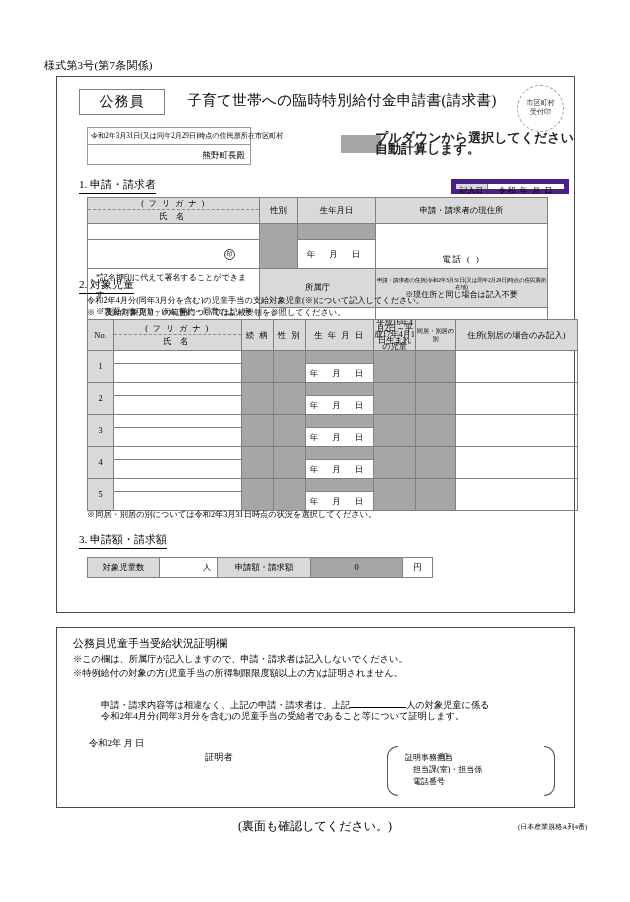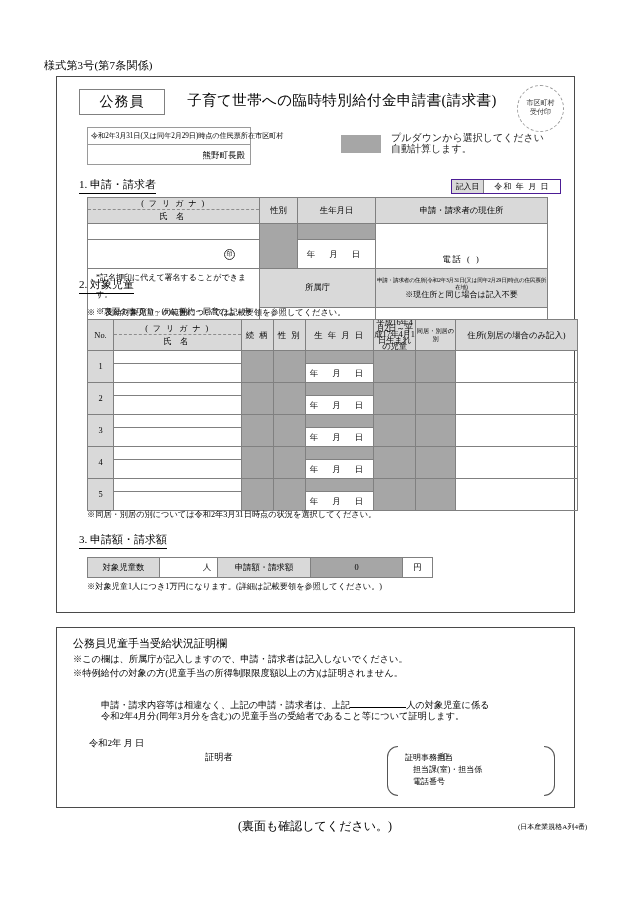--- a/index.html
+++ b/index.html
@@ -72,40 +72,41 @@
   }
   .resbox .r2{
     height:21px;font-size:8.5px;line-height:21px;
     text-align:right;padding-right:5px;
   }
   .dropbox{
     position:absolute;left:284px;top:58px;
     width:40px;height:18px;background:#a6a6a6;
   }
   .dropnote{
-    position:absolute;left:334px;top:56px;
-    font-size:10px;line-height:10.5px;color:#222;
+    position:absolute;left:318px;top:56px;
+    font-size:13px;line-height:10.5px;color:#222;
     white-space:nowrap;
+    font-weight:bold;
   }
 
   
   .sechead{
     position:absolute;font-size:11px;
     border-bottom:1px solid #000;
     padding-bottom:1px;white-space:nowrap;
   }
   .note{
     position:absolute;font-size:8.2px;line-height:11.5px;
     white-space:nowrap;
   }
 
   
   .kinyubi{
     position:absolute;left:394px;top:102px;
-    height:15px;display:flex;border:1px solid #4c1d95;box-sizing:border-box;
+    height:15px;display:flex;border:5px solid #4c1d95;box-sizing:border-box;
   }
   .kinyubi .lab{
     width:31px;background:#d9d9d9;border-right:1px solid #808080;
     font-size:7.8px;line-height:13px;text-align:center;
   }
   .kinyubi .val{
     width:76px;font-size:8px;line-height:13px;text-align:center;
     letter-spacing:1.2px;
   }
 
@@ -267,20 +268,21 @@
         </td>
       </tr>
       <tr>
         <td colspan="2" style="height:17px"></td>
         <td style="height:17px"></td>
       </tr>
     </tbody>
       </table>
 
     <div class="sechead" style="left:22px;top:200px;">2. 対象児童</div>
+    <div class="note" style="left:30px;top:218px;">令和2年4月分(同年3月分を含む)の児童手当の支給対象児童(※)について記入してください。</div>
     <div class="note" style="left:30px;top:230px;">※ 「支給対象児童」の範囲については記載要領を参照してください。</div>
 
     <table class="grid t-kids" style="top:242px">
       <colgroup>
         <col style="width:26px">
           <col style="width:128px">
           <col style="width:32px">
           <col style="width:32px">
         <col style="width:68px">
           <col style="width:42px">
@@ -398,21 +400,20 @@
           <span></span>
           <span>人</span>
         </td>
         <td class="sh-head">申請額・請求額</td>
         <td class="sh-input">0</td>
         <td>円</td>
       </tr>
     </tbody>
       </table>
 
-    <div class="note" style="left:30px;top:504px;">※対象児童1人につき1万円になります。(詳細は記載要領を参照してください。)</div>
   </div>
 
   <div class="frame2">
     <div class="cert-t1">公務員児童手当受給状況証明欄</div>
     <div class="cert-l" style="left:16px;top:39px">※特例給付の対象の方(児童手当の所得制限限度額以上の方)は証明されません。</div>
     <div class="cert-l" style="left:16px;top:25px">※この欄は、所属庁が記入しますので、申請・請求者は記入しないでください。</div>
 
 
     <div class="cert-l" style="left:44px;top:68px">
       <span>申請・請求内容等は相違なく、上記の申請・請求者は、上記</span><span class="uline" style="width:56px;height:11px"></span><span>人の対象児童に係る</span>

